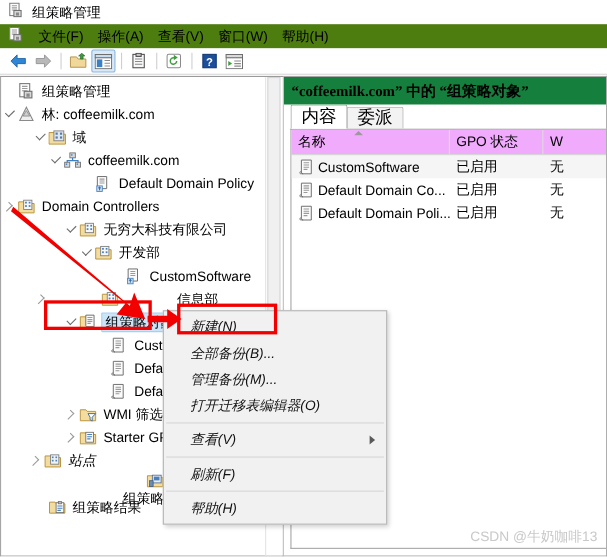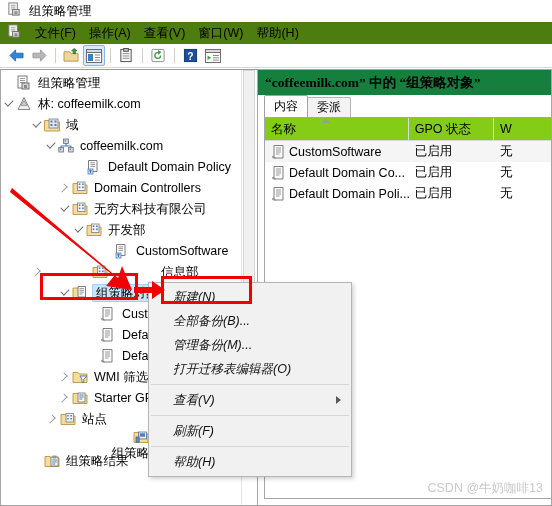--- a/index.html
+++ b/index.html
@@ -211,21 +211,21 @@
     align-items: flex-end;
     padding-left: 6px;
     box-sizing: border-box;
     position: relative;
   }
   #tabstrip .tab {
     height: 20px;
     padding: 0 9px;
     display: flex;
     align-items: center;
-    font-size: 12px;
+    font-size: 16px;
     border: 1px solid #b4b4b4;
     border-bottom: none;
     background: #f3f3f3;
     margin-right: -1px;
     box-sizing: border-box;
     border-radius: 2px 2px 0 0;
   }
   #tabstrip .tab.active {
     background: #ffffff;
     height: 22px;
@@ -240,21 +240,21 @@
     right: 0;
     bottom: 6px;
     border: 1px solid #a6a6a6;
     border-right: none;
     background: #ffffff;
     overflow: hidden;
   }
   #list-head {
     height: 22px;
     display: flex;
-    background: #84cc16;
+    background: #f0abfc;
     border-bottom: 1px solid #d6d6d6;
     position: relative;
   }
   #list-head .hcell {
     display: flex;
     align-items: center;
     padding-left: 6px;
     font-size: 12.5px;
     box-sizing: border-box;
     border-right: 1px solid #dcdcdc;
@@ -516,21 +516,21 @@
           <span class="ticon"><svg width="16" height="16" viewBox="0 0 16 16">
               <path d="M2.5 1.5 L11 1.5 L11 12.5 L4 12.5 Q2.5 12.5 2.5 11 Z" fill="#fbfbfb" stroke="#6f6f6f" stroke-width="0.9"></path>
               <line x1="4.5" y1="3.8" x2="9" y2="3.8" stroke="#9a9a9a"></line>
               <line x1="4.5" y1="5.6" x2="9" y2="5.6" stroke="#9a9a9a"></line>
               <line x1="4.5" y1="7.4" x2="9" y2="7.4" stroke="#9a9a9a"></line>
               <rect x="2" y="10" width="5" height="5" fill="#cfe0f2" stroke="#4a7fbd" stroke-width="0.8"></rect>
               <path d="M3.2 11.8 L5.8 11.8 M4.5 10.6 L4.5 14" stroke="#2f6ca8" stroke-width="0.9"></path>
             </svg></span>
           <span class="tlabel">Default Domain Policy</span>
         </div>
-        <div class="tree-row" style="padding-left: 56px;">
+        <div class="tree-row" style="">
           <span class="twisty tw-closed"></span>
           <span class="ticon"><svg width="16" height="16" viewBox="0 0 16 16">
               <path d="M1 3.5 L6 3.5 L7.2 5 L15 5 L15 13.5 L1 13.5 Z" fill="#f3dca0" stroke="#b9953f" stroke-width="0.9"></path>
               <rect x="5.5" y="2" width="7.5" height="8.5" fill="#f7f7f7" stroke="#7c7c7c" stroke-width="0.8"></rect>
               <rect x="6.8" y="3.4" width="1.6" height="1.6" fill="#4a7fbd"></rect>
               <rect x="10.1" y="3.4" width="1.6" height="1.6" fill="#4a7fbd"></rect>
               <rect x="6.8" y="6.5" width="1.6" height="1.6" fill="#4a7fbd"></rect>
               <rect x="10.1" y="6.5" width="1.6" height="1.6" fill="#4a7fbd"></rect>
             </svg></span>
           <span class="tlabel">Domain Controllers</span>
@@ -643,21 +643,21 @@
           <span class="twisty tw-closed"></span>
           <span class="ticon"><svg width="16" height="16" viewBox="0 0 16 16">
               <path d="M1 3.5 L6 3.5 L7.2 5 L15 5 L15 13.5 L1 13.5 Z" fill="#f3dca0" stroke="#b9953f" stroke-width="0.9"></path>
               <rect x="6" y="3" width="7" height="9" fill="#fbfbfb" stroke="#6f6f6f" stroke-width="0.8"></rect>
               <line x1="7.3" y1="5" x2="11.7" y2="5" stroke="#4a7fbd"></line>
               <line x1="7.3" y1="7" x2="11.7" y2="7" stroke="#4a7fbd"></line>
               <line x1="7.3" y1="9" x2="10.3" y2="9" stroke="#4a7fbd"></line>
             </svg></span>
           <span class="tlabel">Starter GPO</span>
         </div>
-        <div class="tree-row" style="padding-left: 44px;">
+        <div class="tree-row" style="padding-left: 24px; font-style: italic;">
           <span class="twisty tw-closed"></span>
           <span class="ticon"><svg width="16" height="16" viewBox="0 0 16 16">
               <path d="M1 3.5 L6 3.5 L7.2 5 L15 5 L15 13.5 L1 13.5 Z" fill="#f3dca0" stroke="#b9953f" stroke-width="0.9"></path>
               <rect x="6" y="2.5" width="7.5" height="8.5" fill="#eef3f8" stroke="#7c7c7c" stroke-width="0.8"></rect>
               <rect x="7.2" y="4" width="1.5" height="1.5" fill="#4a7fbd"></rect>
               <rect x="10.4" y="4" width="1.5" height="1.5" fill="#4a7fbd"></rect>
               <rect x="7.2" y="7" width="1.5" height="1.5" fill="#4a7fbd"></rect>
               <rect x="10.4" y="7" width="1.5" height="1.5" fill="#4a7fbd"></rect>
             </svg></span>
           <span class="tlabel">站点</span>

